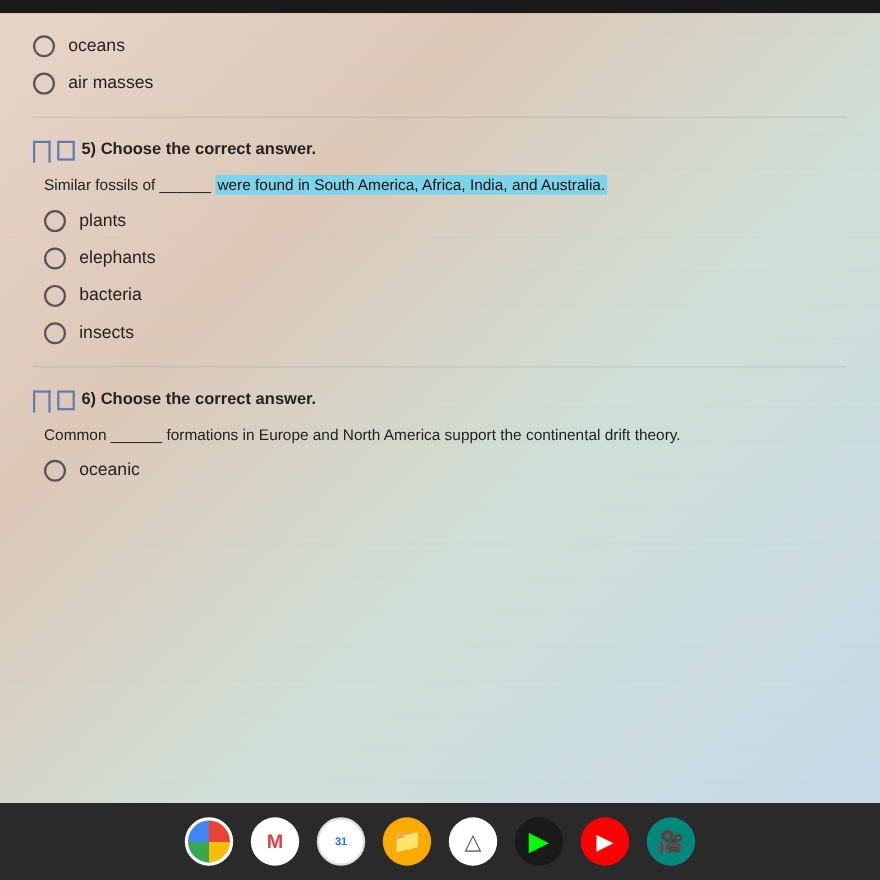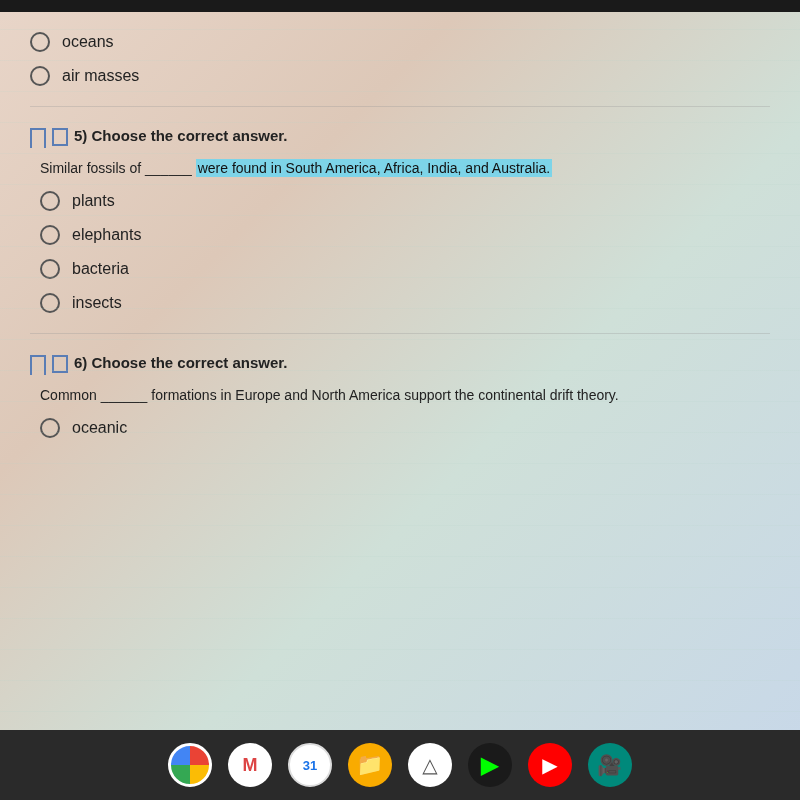--- a/index.html
+++ b/index.html
@@ -273,19 +273,19 @@
         <span>oceanic</span>
       </div>
     </div>
   </div>
 
 </div>
 
 <div class="taskbar">
   <div class="taskbar-icon tb-chrome"></div>
   <div class="taskbar-icon tb-gmail" style="color:#d44; font-weight:bold; font-size:18px;">M</div>
-  <div class="taskbar-icon tb-calendar" style="background:white; color:#1a73e8; font-size:13px; font-weight:bold; border:2px solid #ddd;">31</div>
+  <div class="taskbar-icon tb-calendar" style="background:white; color:#1a73e8; font-size:10px; font-weight:bold; border:2px solid #ddd;">31</div>
   <div class="taskbar-icon" style="background:#f9ab00; font-size:22px;">📁</div>
   <div class="taskbar-icon" style="background:white; font-size:20px; color:#555;">△</div>
   <div class="taskbar-icon tb-play" style="background:#1a1a1a; color:#0f0; font-size:24px;">▶</div>
   <div class="taskbar-icon tb-youtube" style="background:#ff0000; color:white; font-size:20px;">▶</div>
   <div class="taskbar-icon" style="background:#00897b; font-size:20px;">🎥</div>
 </div>
 
 </body></html>

